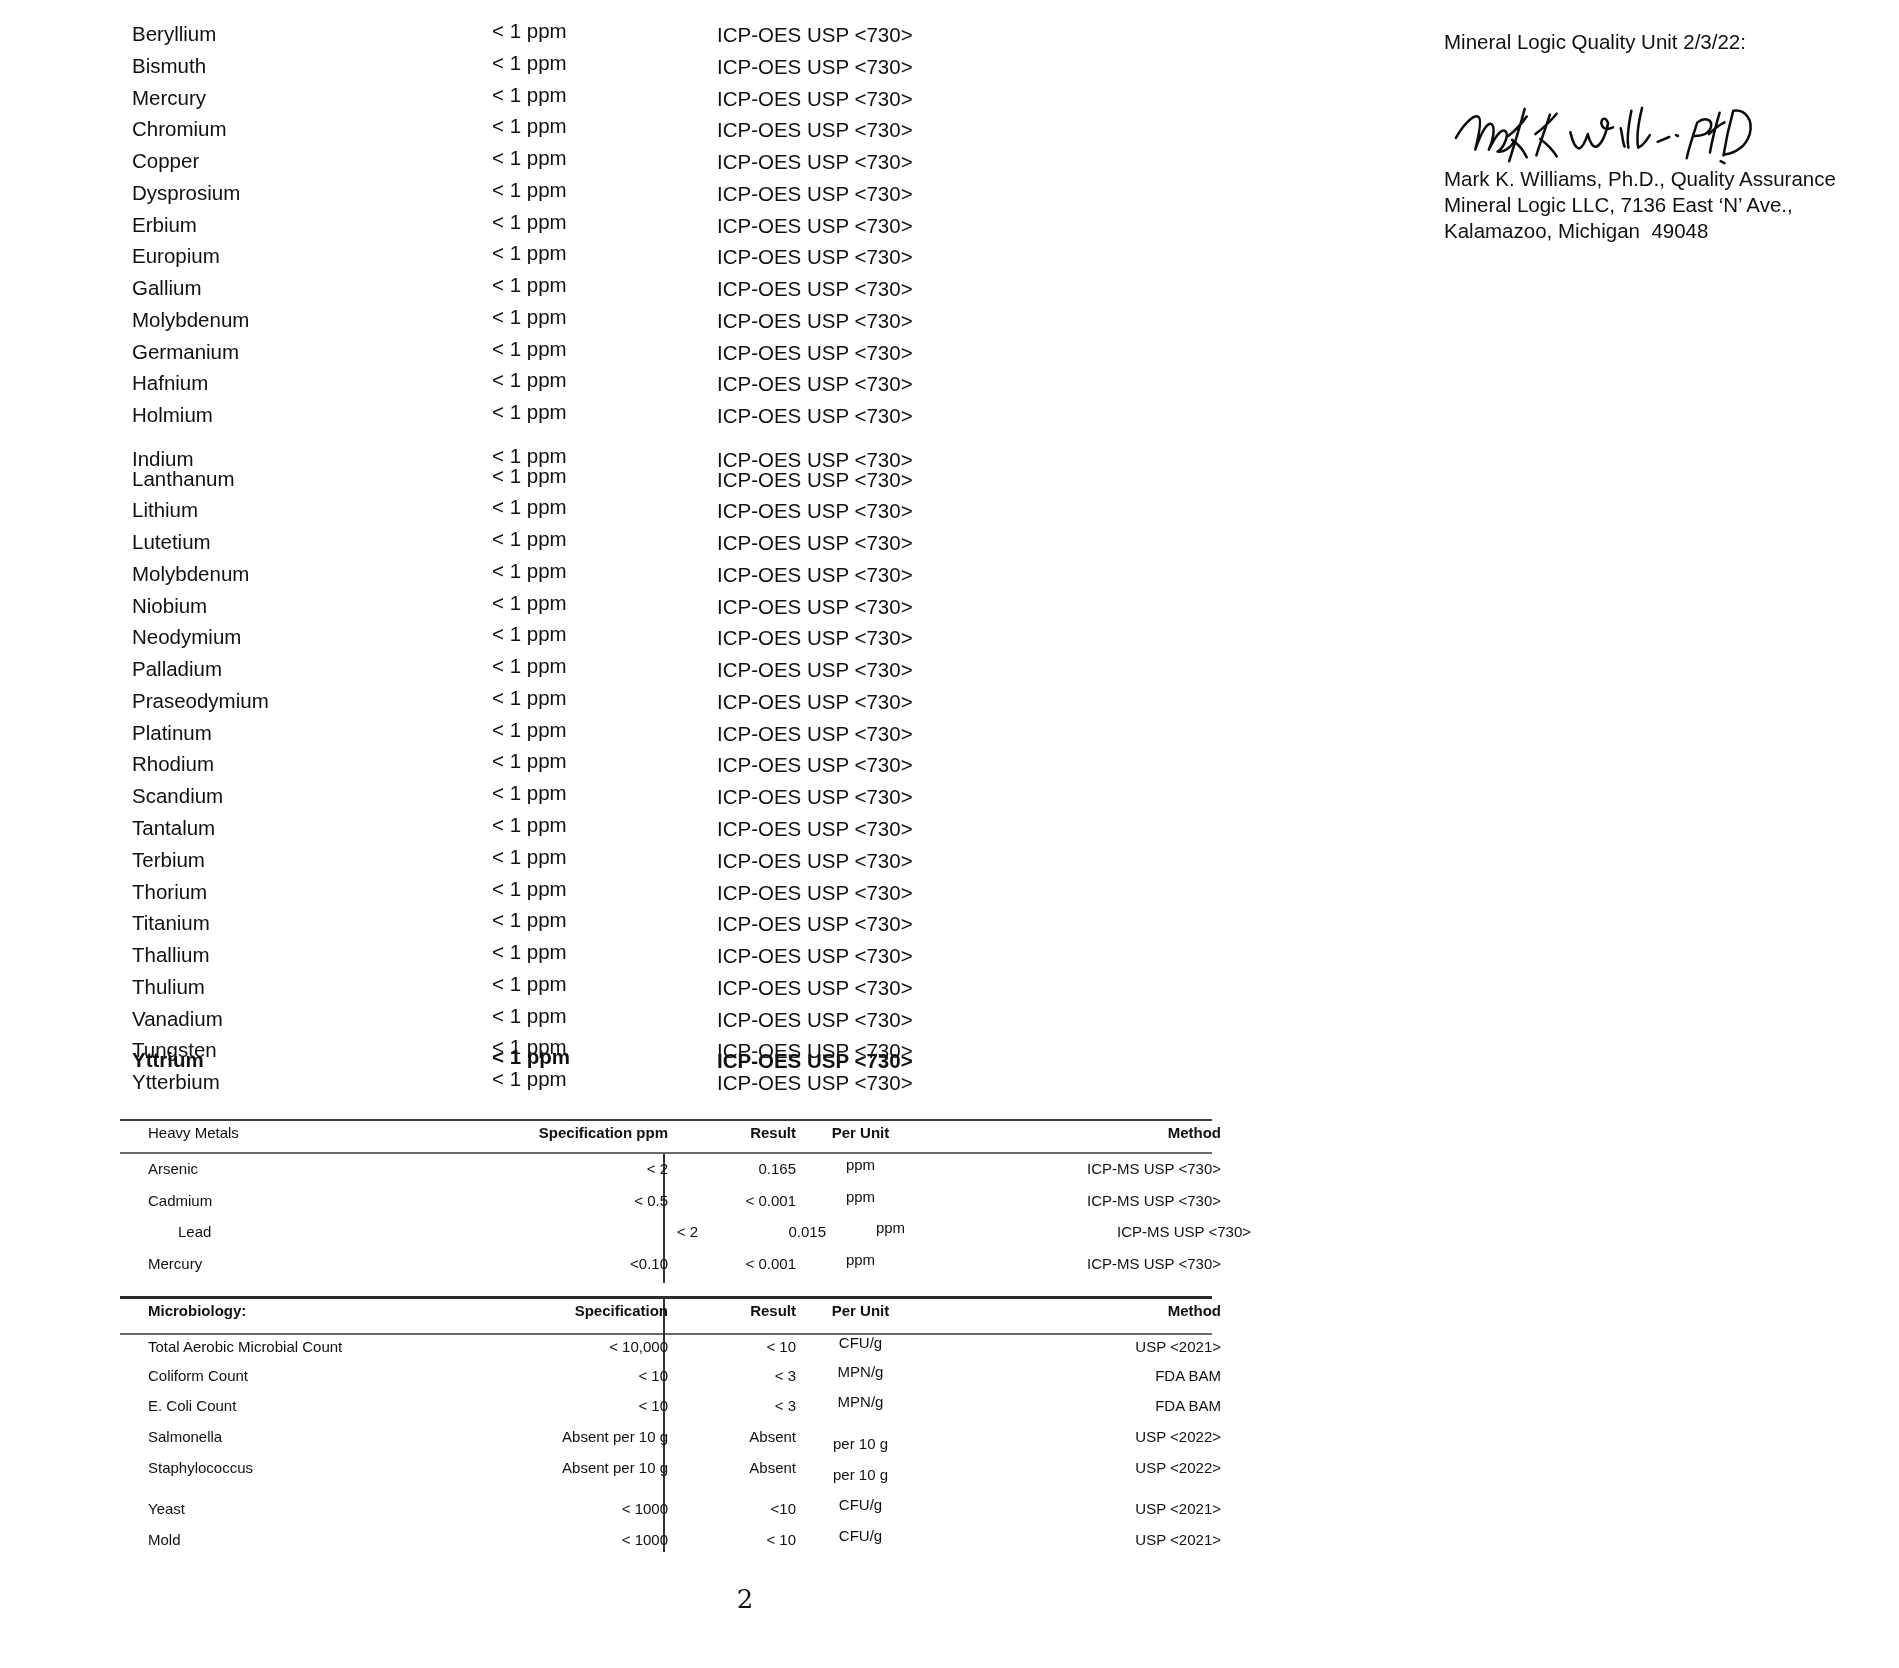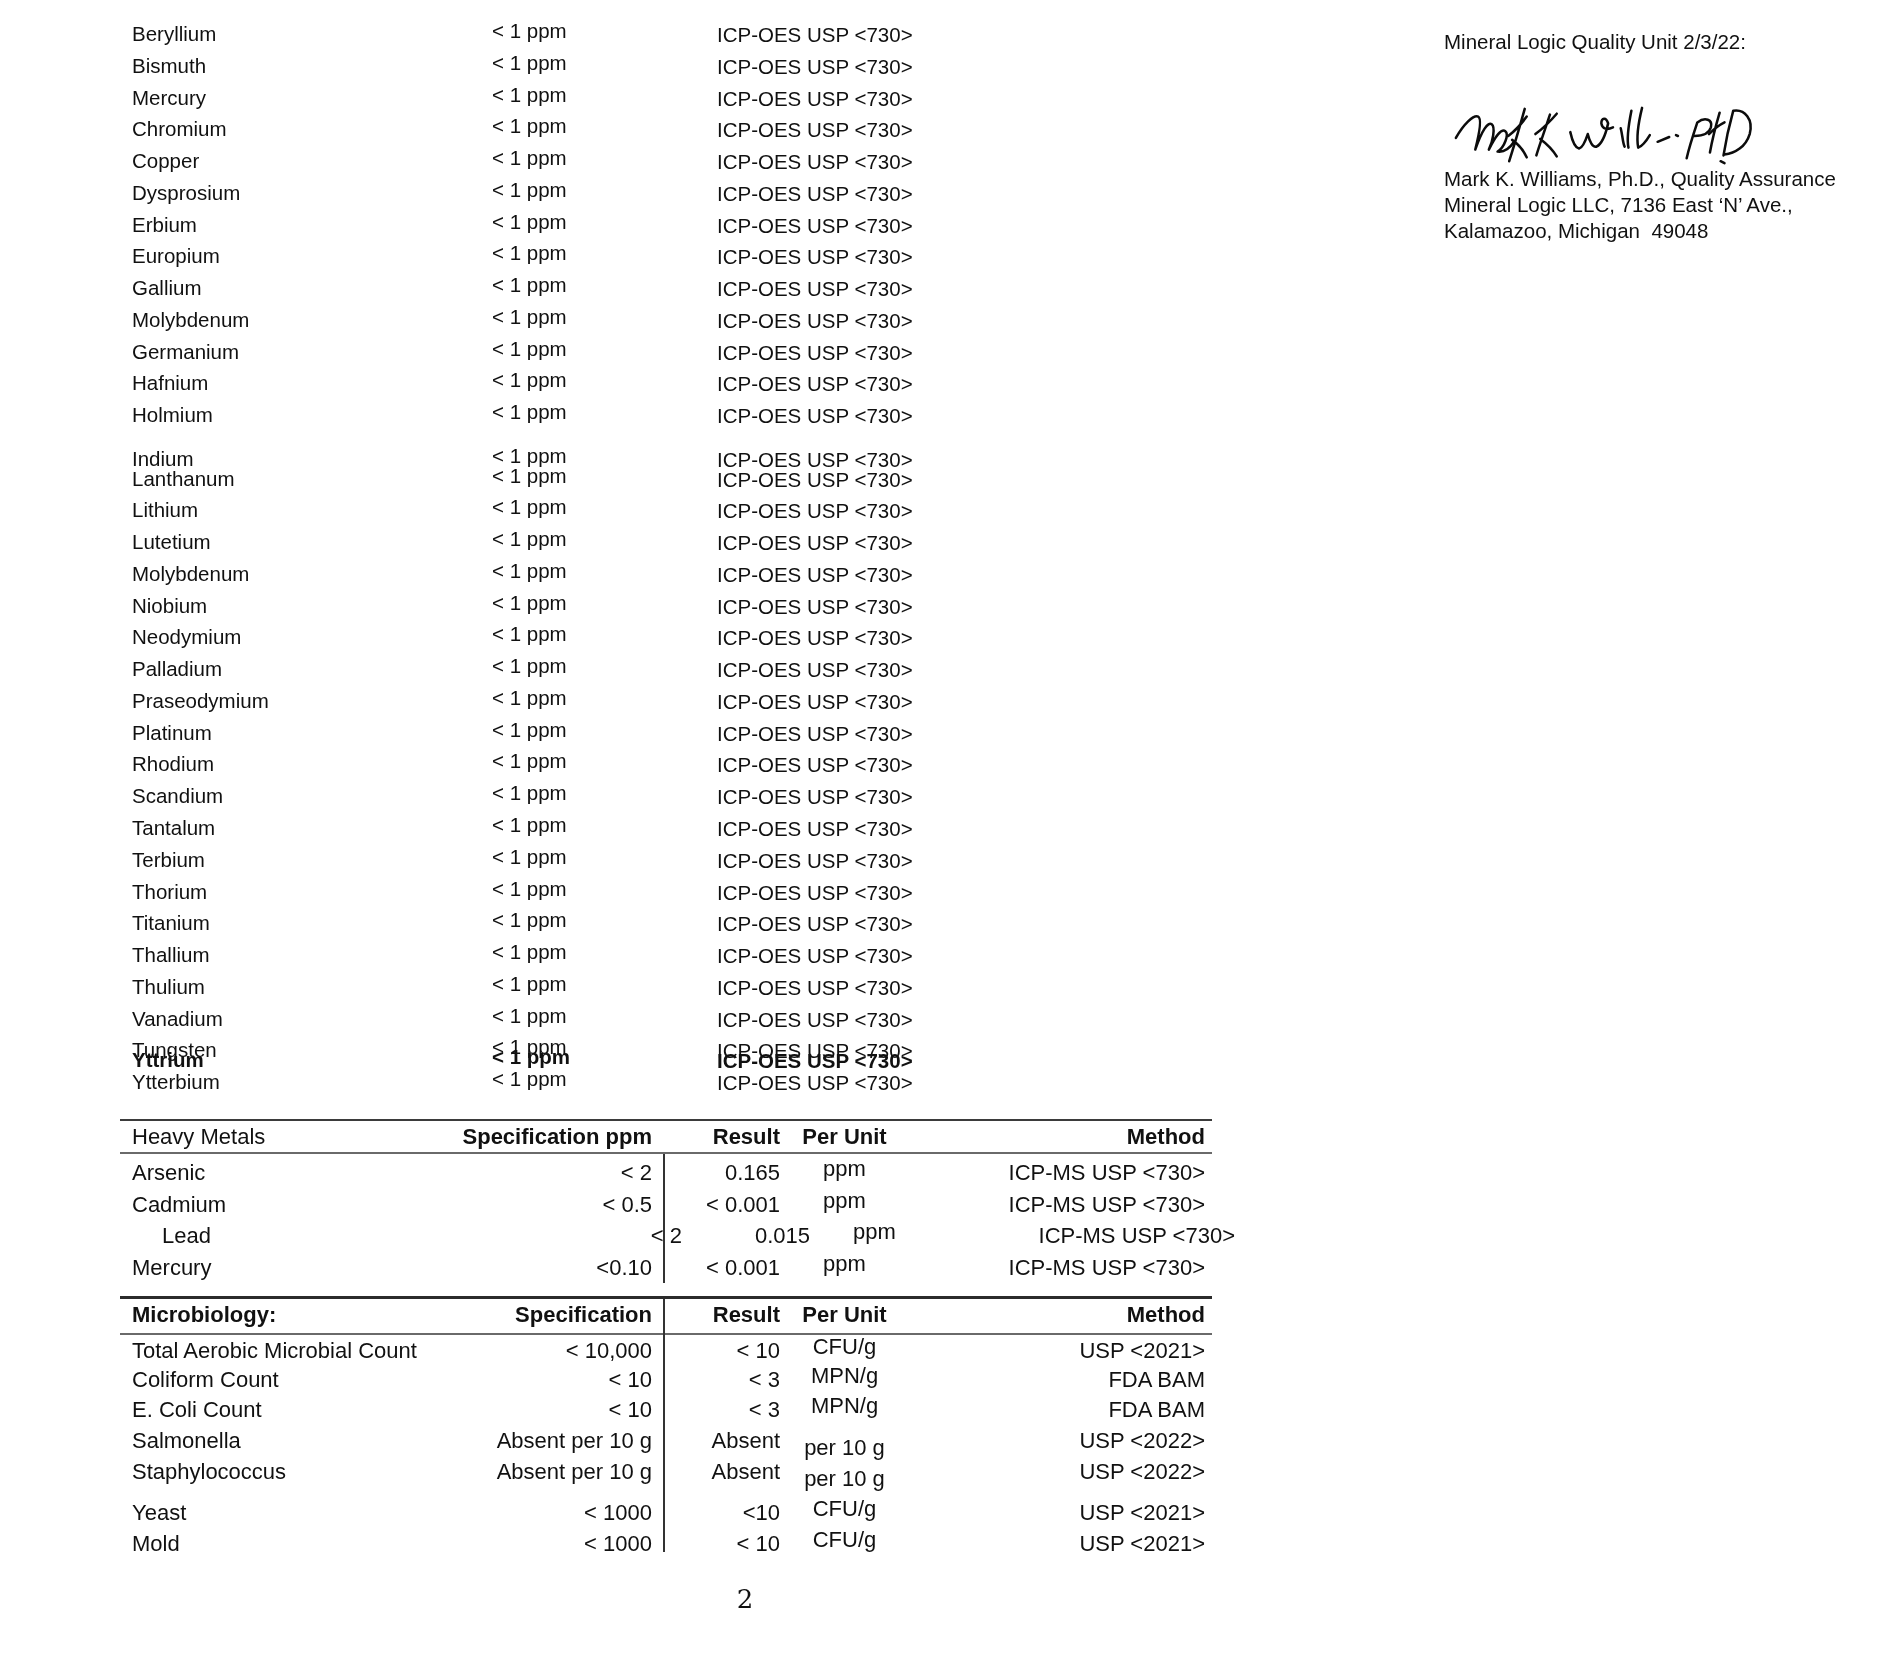--- a/index.html
+++ b/index.html
@@ -8,21 +8,21 @@
     font-family:"Liberation Sans", sans-serif;color:#111;overflow:hidden;
     -webkit-font-smoothing:antialiased;
   }
   
   #element-list{position:absolute;left:132px;top:22px;width:1000px;}
   .el-row{position:absolute;left:0;height:32px;width:1000px;font-size:20.5px;}
   .el-name{position:absolute;left:0;top:0;white-space:nowrap;}
   .el-val{position:absolute;left:360px;top:-3px;white-space:nowrap;}
   .el-method{position:absolute;left:585px;top:1px;white-space:nowrap;}
   
-  .t-row{position:absolute;left:132px;width:1080px;height:30px;font-size:22px;}
+  .t-row{position:absolute;left:148px;width:1080px;height:30px;font-size:15px;}
   .t-name{position:absolute;left:0;top:0;white-space:nowrap;}
   .t-spec{position:absolute;left:230px;width:290px;top:0;text-align:right;white-space:pre;}
   .t-result{position:absolute;left:505px;width:143px;top:0;text-align:right;white-space:pre;}
   .t-unit{position:absolute;left:645px;width:135px;top:0;text-align:center;white-space:pre;}
   .t-method{position:absolute;left:800px;width:273px;top:0;text-align:right;white-space:nowrap;}
   .t-header .t-name,.t-header .t-spec,.t-header .t-result,
   .t-header .t-unit,.t-header .t-method{font-weight:700;}
   .rule{position:absolute;left:120px;width:1092px;}
   .vline{position:absolute;width:2px;background:#333;}
   

